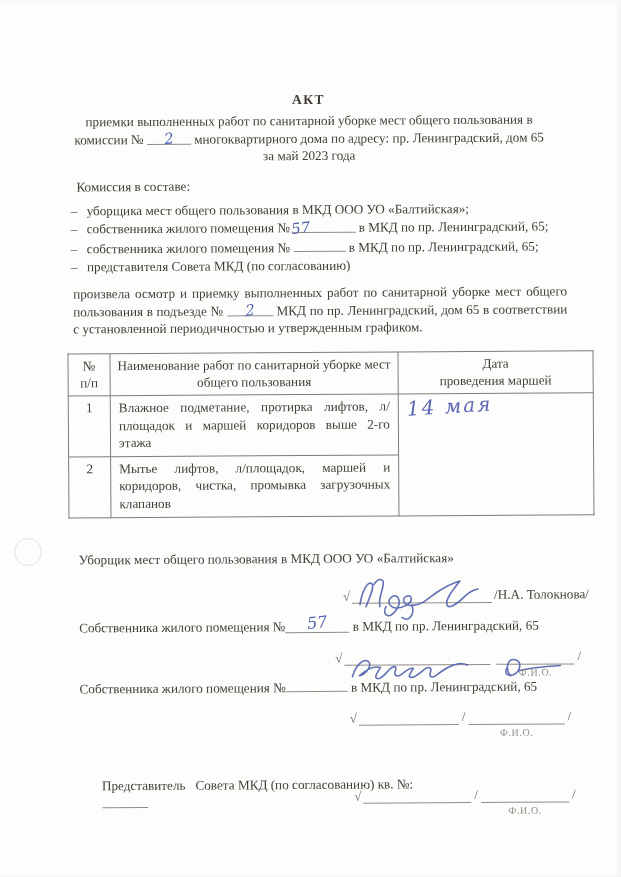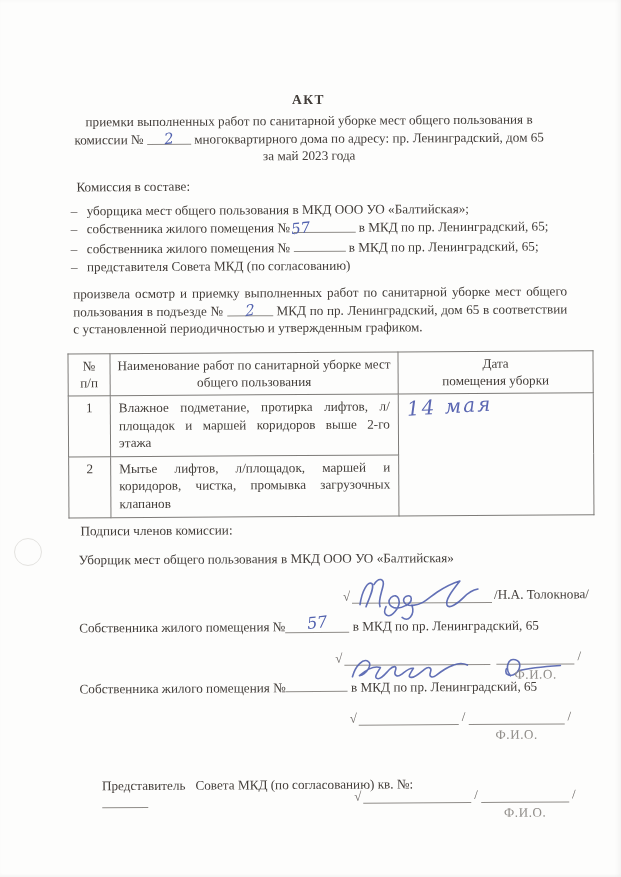--- a/index.html
+++ b/index.html
@@ -46,21 +46,21 @@
   td.name{text-align:justify;padding:3px 8px 4px 8px;line-height:17.6px;}
   td.date-cell{vertical-align:bottom;padding:0 0 4px 8px;}
   .hand-date{font-family:"DejaVu Serif",serif;font-style:italic;color:#5b67b2;font-size:20px;display:inline-block;transform:rotate(-3deg);letter-spacing:2px;}
 
   .sig-heading{top:522px;left:80px;}
   .sig-label{left:78px;}
   .sigline{display:flex;align-items:flex-end;}
   .check{font-size:13px;color:#6b6764;margin-right:2px;position:relative;top:1px;}
   .uline{display:inline-block;border-bottom:1px solid var(--rule);position:relative;}
   .slash{padding:0 3px;color:#6b6764;}
-  .fio{position:absolute;left:50%;transform:translateX(-50%);top:3px;font-size:13px;color:#918e8a;letter-spacing:0.6px;white-space:nowrap;}
+  .fio{position:absolute;left:50%;transform:translateX(-50%);top:3px;font-size:10px;color:#918e8a;letter-spacing:0.6px;white-space:nowrap;}
   .nameplate{margin-left:2px;white-space:nowrap;margin-top:20px;}
   .sigsvg{position:absolute;overflow:visible;pointer-events:none;}
   .sigsvg path{fill:none;stroke:var(--ink);stroke-width:1.6;stroke-linecap:round;stroke-linejoin:round;opacity:0.9;}
 
   .hole{top:538px;left:14px;width:26px;height:26px;border-radius:50%;border:1.5px solid #e4e3e0;}
 </style>
 </head>
 <body>
 
 <div class="page">
@@ -114,38 +114,37 @@
         </colgroup>
       <tbody>
           <tr>
         <th class="h">
           <span>№</span><br>
           <span>п/п</span>
         </th>
         <th class="h">Наименование работ по санитарной уборке мест общего пользования</th>
         <th class="h">
           <span>Дата</span><br>
-          <span>помещения уборки</span>
+          <span>проведения маршей</span>
         </th>
       </tr>
       <tr style="height:55px;">
         <td class="num">1</td>
         <td class="name">Влажное подметание, протирка лифтов, л/площадок и маршей коридоров выше 2-го этажа</td>
         <td class="date-cell" rowspan="2">
           <span class="hand-date">14 мая</span>
         </td>
       </tr>
       <tr style="height:55px;">
         <td class="num">2</td>
         <td class="name">Мытье лифтов, л/площадок, маршей и коридоров, чистка, промывка  загрузочных клапанов</td>
       </tr>
     </tbody>
       </table>
 
-    <div class="abs sig-heading">Подписи членов комиссии:</div>
 
     <div class="abs sig-label" style="top:551px;">Уборщик мест общего пользования в МКД ООО УО «Балтийская»</div>
     <div class="abs sigline" style="left:342px;top:588px;height:16px;">
       <span class="check">√</span>
       <span class="uline" style="width:140px;">
         <svg class="sigsvg" style="left:0px;top:-32px;" width="150" height="52" viewBox="0 0 150 52">
           <path d="M8 34 C10 20 16 10 20 13 C23 16 17 28 14 36" stroke="#5161ae"></path>
           <path d="M22 14 C27 6 33 8 31 16 C29 24 26 31 28 36" stroke="#5161ae"></path>
           <path d="M34 36 C30 44 36 49 43 41 C51 32 46 21 39 27 C33 33 41 42 54 35 C62 31 60 23 54 26 C49 29 52 36 61 35 C72 34 77 27 85 22 C93 17 101 13 108 11 C100 21 93 30 95 35 C97 39 105 34 112 27 C116 23 121 20 126 19" stroke="#5161ae"></path>
           <path d="M60 35 C63 45 56 52 50 47" stroke="#5161ae"></path>

